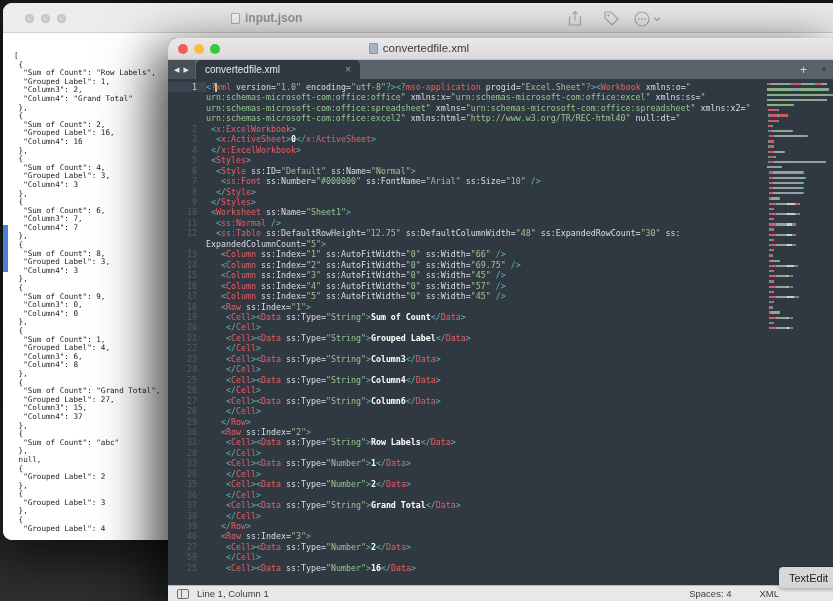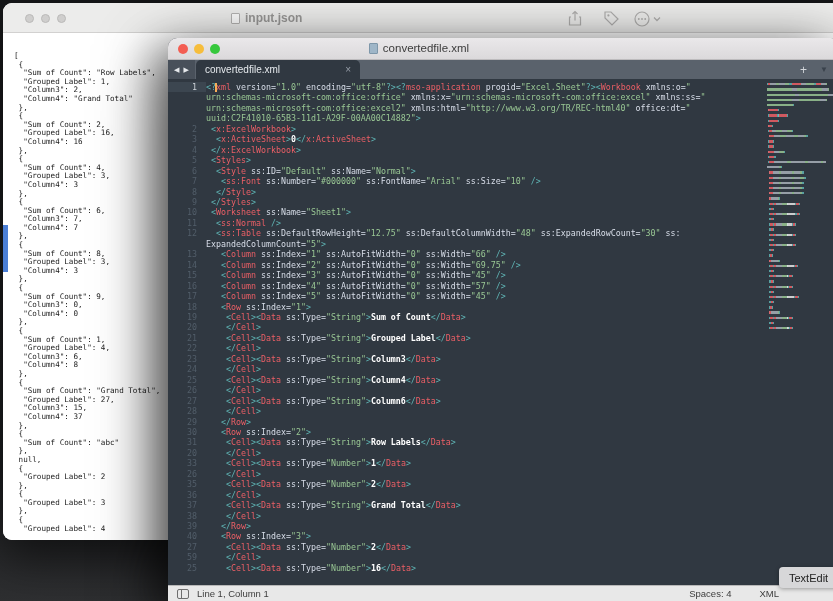--- a/index.html
+++ b/index.html
@@ -204,28 +204,28 @@
           <div class="cl active">
             <span class="cl-num">1</span>
             <span class="cl-text"><span class="tk-p">&lt;?</span><span class="tk-t">xml</span><span class="tk-a"> version=</span><span class="tk-s">"1.0"</span><span class="tk-a"> encoding=</span><span class="tk-s">"utf-8"</span><span class="tk-p">?&gt;</span><span class="tk-p">&lt;?</span><span class="tk-t">mso-application</span><span class="tk-a"> progid=</span><span class="tk-s">"Excel.Sheet"</span><span class="tk-p">?&gt;</span><span class="tk-p">&lt;</span><span class="tk-t">Workbook</span><span class="tk-a"> xmlns:o=</span><span class="tk-s">"</span></span>
           </div>
           <div class="cl">
             <span class="cl-num"></span>
             <span class="cl-text"><span class="tk-s">urn:schemas-microsoft-com:office:office"</span><span class="tk-a"> xmlns:x=</span><span class="tk-s">"urn:schemas-microsoft-com:office:excel"</span><span class="tk-a"> xmlns:ss=</span><span class="tk-s">"</span></span>
           </div>
           <div class="cl">
             <span class="cl-num"></span>
+            <span class="cl-text"><span class="tk-s">urn:schemas-microsoft-com:office:spreadsheet"</span><span class="tk-a"> xmlns=</span><span class="tk-s">"urn:schemas-microsoft-com:office:spreadsheet"</span><span class="tk-a"> xmlns:x2=</span><span class="tk-s">"</span></span>
           </div>
           <div class="cl">
             <span class="cl-num"></span>
-            <span class="cl-text"><span class="tk-s">urn:schemas-microsoft-com:office:excel2"</span><span class="tk-a"> xmlns:html=</span><span class="tk-s">"http://www.w3.org/TR/REC-html40"</span><span class="tk-a"> office:dt=</span><span class="tk-s">"</span></span>
+            <span class="cl-text"><span class="tk-s">urn:schemas-microsoft-com:office:excel2"</span><span class="tk-a"> xmlns:html=</span><span class="tk-s">"http://www.w3.org/TR/REC-html40"</span><span class="tk-a"> null:dt=</span><span class="tk-s">"</span></span>
           </div>
           <div class="cl">
             <span class="cl-num"></span>
-            <span class="cl-text"><span class="tk-s">uuid:C2F41010-65B3-11d1-A29F-00AA00C14882"</span><span class="tk-p">&gt;</span></span>
           </div>
           <div class="cl">
             <span class="cl-num">2</span>
             <span class="cl-text"><span class="tk-a"> </span><span class="tk-p">&lt;</span><span class="tk-t">x:ExcelWorkbook</span><span class="tk-p">&gt;</span></span>
           </div>
           <div class="cl">
             <span class="cl-num">3</span>
             <span class="cl-text"><span class="tk-a">  </span><span class="tk-p">&lt;</span><span class="tk-t">x:ActiveSheet</span><span class="tk-p">&gt;</span><span class="tk-c">0</span><span class="tk-p">&lt;/</span><span class="tk-t">x:ActiveSheet</span><span class="tk-p">&gt;</span></span>
           </div>
           <div class="cl">

